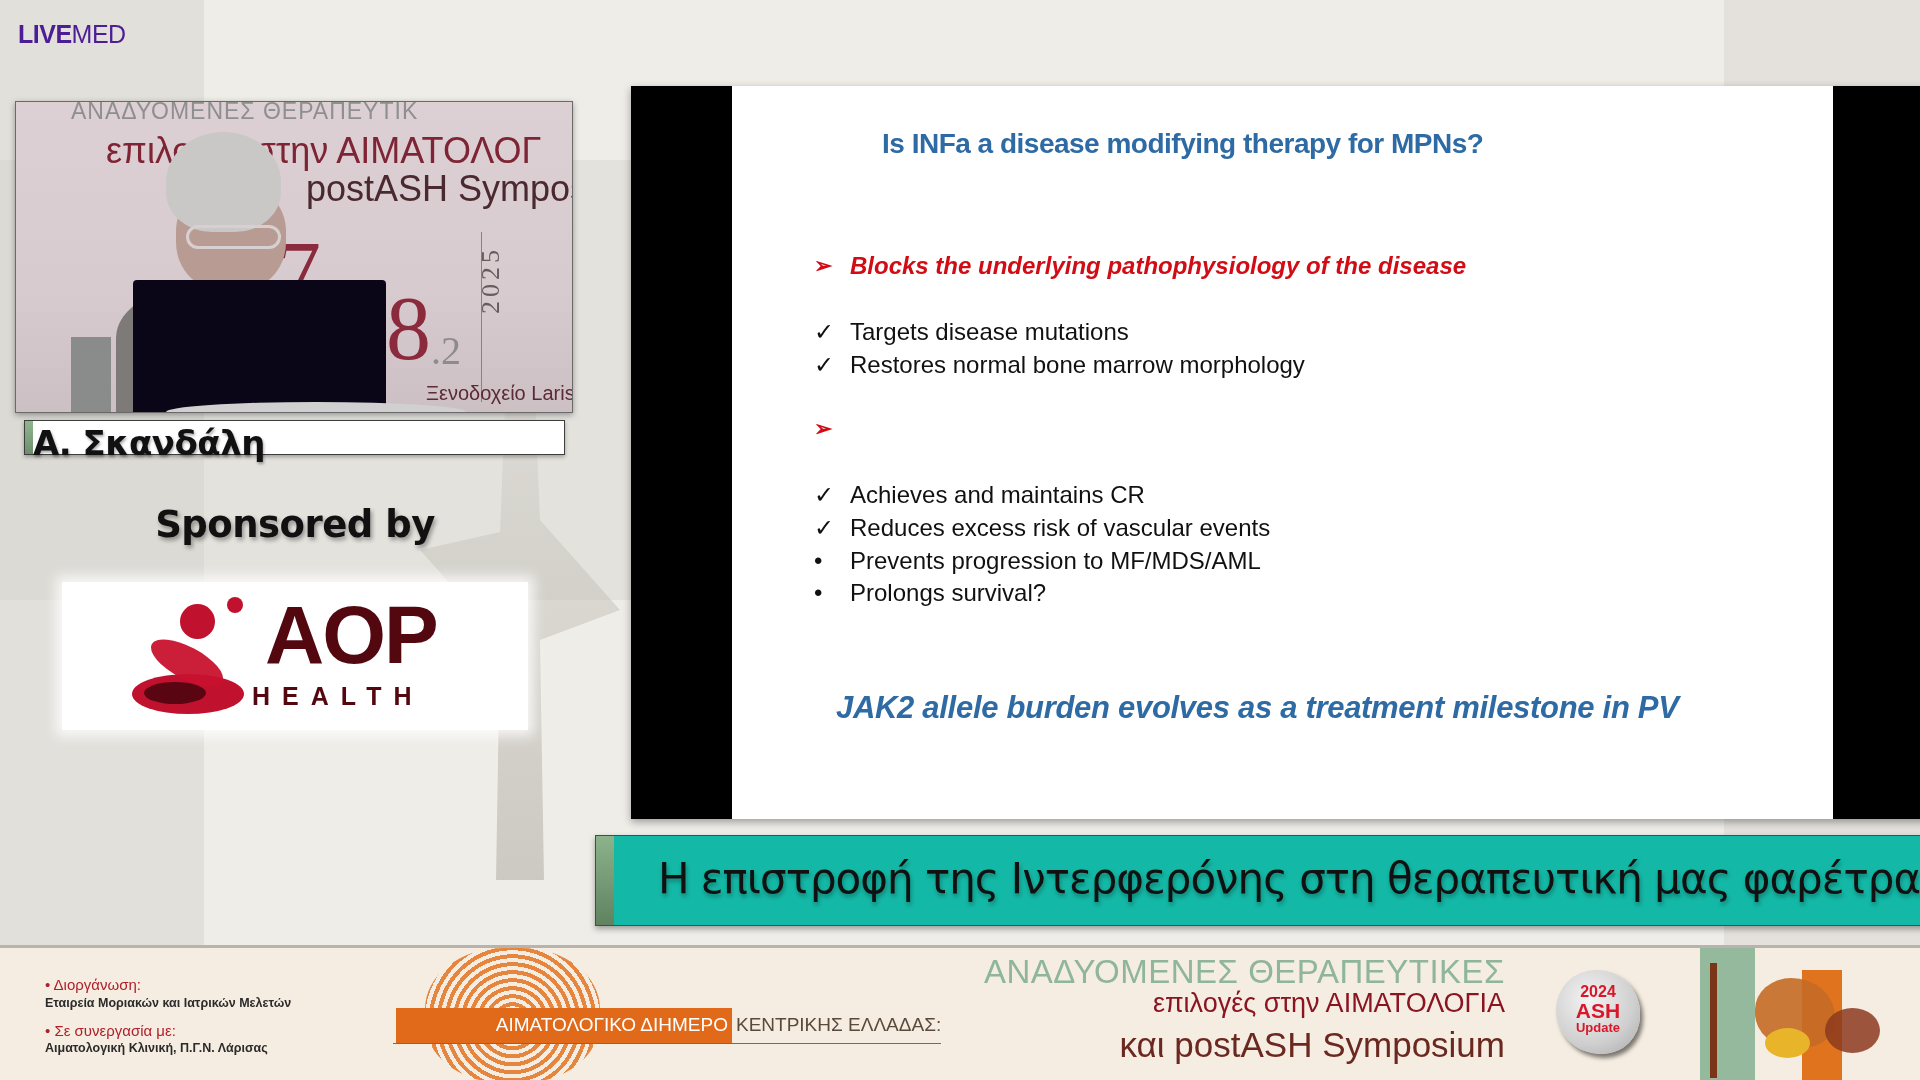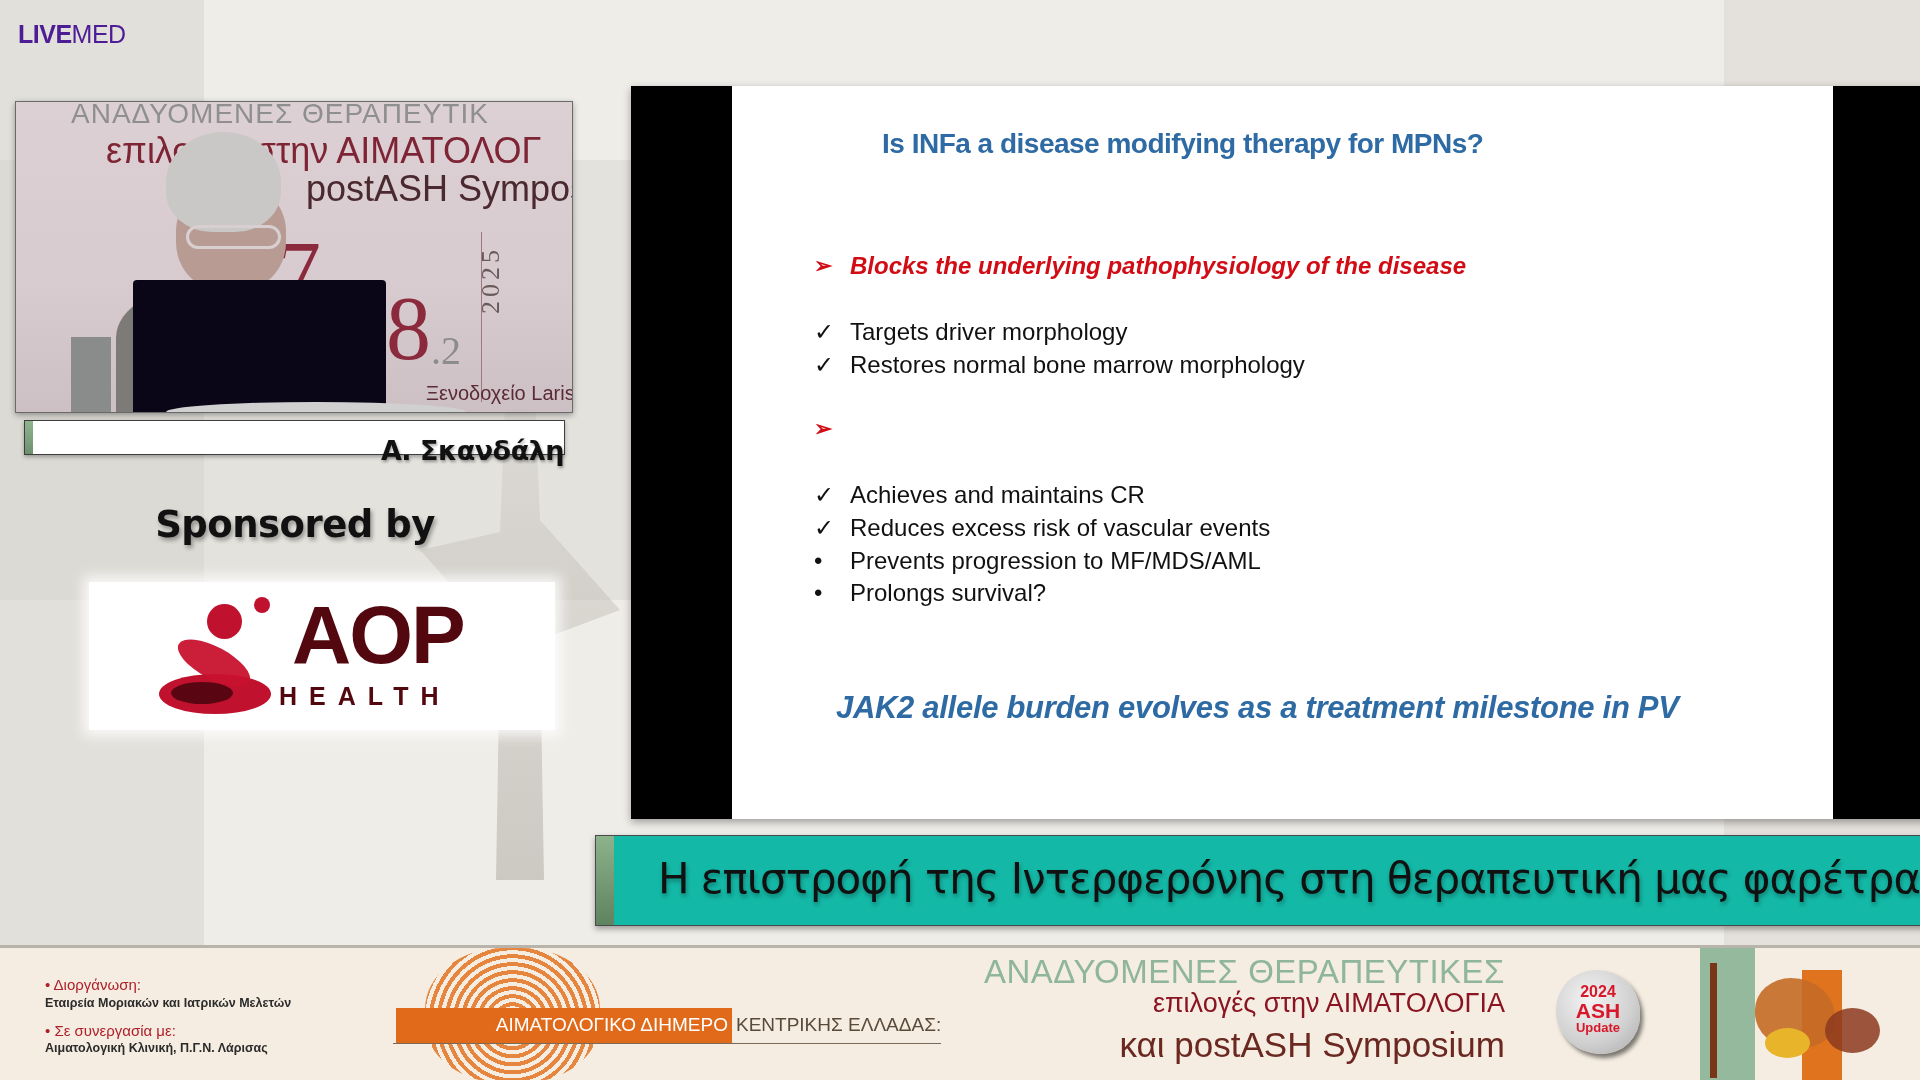--- a/index.html
+++ b/index.html
@@ -27,21 +27,21 @@
   .logo span.thin { font-weight: 400; }
 
   
   .video {
     position: absolute; left: 15px; top: 101px; width: 558px; height: 312px;
     background: linear-gradient(180deg, #ddd0d4 0%, #d8cbcf 60%, #cdc0c4 100%);
     border: 1px solid #6a6a6a;
     box-shadow: 0 2px 6px rgba(0,0,0,0.35);
     overflow: hidden;
   }
-  .v-line1 { position: absolute; left: 55px; top: -4px; font-size: 28px; color: #8f8f8f; letter-spacing: 1px; white-space: nowrap; }
+  .v-line1 { position: absolute; left: 55px; top: -4px; font-size: 23px; color: #8f8f8f; letter-spacing: 1px; white-space: nowrap; }
   .v-line2 { position: absolute; left: 90px; top: 28px; font-size: 36px; color: #7e2434; white-space: nowrap; }
   .v-line3 { position: absolute; left: 290px; top: 66px; font-size: 36px; color: #4a2a30; white-space: nowrap; }
   .v-seven { position: absolute; left: 260px; top: 120px; font-size: 90px; color: #8b2a3c; font-family: "Liberation Serif", serif; }
   .v-eight { position: absolute; left: 370px; top: 175px; font-size: 90px; color: #8b2a3c; font-family: "Liberation Serif", serif; }
   .v-dot2 { position: absolute; left: 415px; top: 225px; font-size: 40px; color: #8c8c8c; font-family: "Liberation Serif", serif; }
   .v-year { position: absolute; left: 460px; top: 212px; font-size: 26px; color: #6a5a5c; transform: rotate(-90deg); transform-origin: left top; font-family: "Liberation Serif", serif; letter-spacing: 4px; }
   .v-vline { position: absolute; left: 465px; top: 130px; width: 1px; height: 170px; background: #9a7a80; }
   .v-venue { position: absolute; left: 410px; top: 280px; font-size: 20px; color: #5a2a36; white-space: nowrap; }
   .v-person-hair { position: absolute; left: 150px; top: 30px; width: 115px; height: 100px; border-radius: 50% 50% 40% 40%; background: #c9c8c6; }
   .v-person-face { position: absolute; left: 160px; top: 80px; width: 110px; height: 110px; border-radius: 45%; background: #b89c94; }
@@ -51,27 +51,27 @@
   .v-laptop { position: absolute; left: 117px; top: 178px; width: 253px; height: 134px; background: #0a0618; border-radius: 4px 4px 0 0; }
   .v-podium { position: absolute; left: 150px; top: 300px; width: 300px; height: 20px; background: #d0d0d0; border-radius: 50% 50% 0 0; }
 
   
   .name-bar {
     position: absolute; left: 24px; top: 420px; width: 541px; height: 35px;
     background: #ffffff; border: 1px solid #3e3e3e;
     box-shadow: 0 2px 4px rgba(0,0,0,0.3);
   }
   .name-bar .strip { position: absolute; left: 0; top: 0; width: 8px; height: 100%; background: linear-gradient(180deg, #8fb58f, #6e8f6e); }
-  .name-bar .txt { position: absolute; left: 8px; right: 0; top: 2px; text-align: right; font-size: 27px; font-weight: 700; color: #111; text-shadow: 1px 2px 3px rgba(0,0,0,0.35); font-family: "DejaVu Sans", sans-serif; letter-spacing: -0.5px; margin-top: 12px; }
+  .name-bar .txt { position: absolute; left: 8px; right: 0; top: 2px; text-align: left; font-size: 34px; font-weight: 700; color: #111; text-shadow: 1px 2px 3px rgba(0,0,0,0.35); font-family: "DejaVu Sans", sans-serif; letter-spacing: -0.5px; }
 
   .sponsored { position: absolute; left: 0; width: 590px; top: 503px; text-align: center; font-size: 37px; font-weight: 700; color: #111; text-shadow: 2px 3px 4px rgba(0,0,0,0.35); font-family: "DejaVu Sans", sans-serif; letter-spacing: -0.5px; }
 
   .aop-box {
     position: absolute; left: 62px; top: 582px; width: 466px; height: 148px;
-    background: #ffffff; box-shadow: 0 0 12px 6px rgba(255,255,255,0.8); margin-left: 27px;
+    background: #ffffff; box-shadow: 0 0 12px 6px rgba(255,255,255,0.8);
   }
   .aop-dot1 { position: absolute; left: 118px; top: 22px; width: 35px; height: 35px; border-radius: 50%; background: #c0122e; }
   .aop-dot2 { position: absolute; left: 165px; top: 15px; width: 16px; height: 16px; border-radius: 50%; background: #c0122e; }
   .aop-leaf { position: absolute; left: 85px; top: 65px; width: 80px; height: 32px; border-radius: 50%; background: #c8122e; transform: rotate(28deg); opacity: 0.95; }
   .aop-pool { position: absolute; left: 70px; top: 92px; width: 112px; height: 40px; border-radius: 50%; background: #c0122e; }
   .aop-pool-in { position: absolute; left: 82px; top: 100px; width: 62px; height: 22px; border-radius: 50%; background: #5a0612; }
   .aop-word { position: absolute; left: 203px; top: 12px; font-size: 82px; font-weight: 900; color: #530810; font-family: "Liberation Sans", sans-serif; letter-spacing: -2px; line-height: 1; }
   .aop-health { position: absolute; left: 190px; top: 100px; font-size: 25px; font-weight: 700; color: #530810; letter-spacing: 12px; }
 
   
@@ -183,21 +183,21 @@
 <div class="slide-frame">
   <div class="slide">
     <div class="slide-title">Is INFa a disease modifying therapy for MPNs?</div>
 
     <div class="s-row red" style="top:166px;">
       <span class="mark arrow">➢</span>
       <span>Blocks the underlying pathophysiology of the disease</span>
     </div>
     <div class="s-row" style="top:232px;">
       <span class="mark">✓</span>
-      <span>Targets driver morphology</span>
+      <span>Targets disease mutations</span>
     </div>
     <div class="s-row" style="top:265px;">
       <span class="mark">✓</span>
       <span>Restores normal bone marrow morphology</span>
     </div>
     <div class="s-row red" style="top:330px;">
       <span class="mark arrow">➢</span>
     </div>
     <div class="s-row" style="top:395px;">
       <span class="mark">✓</span>

